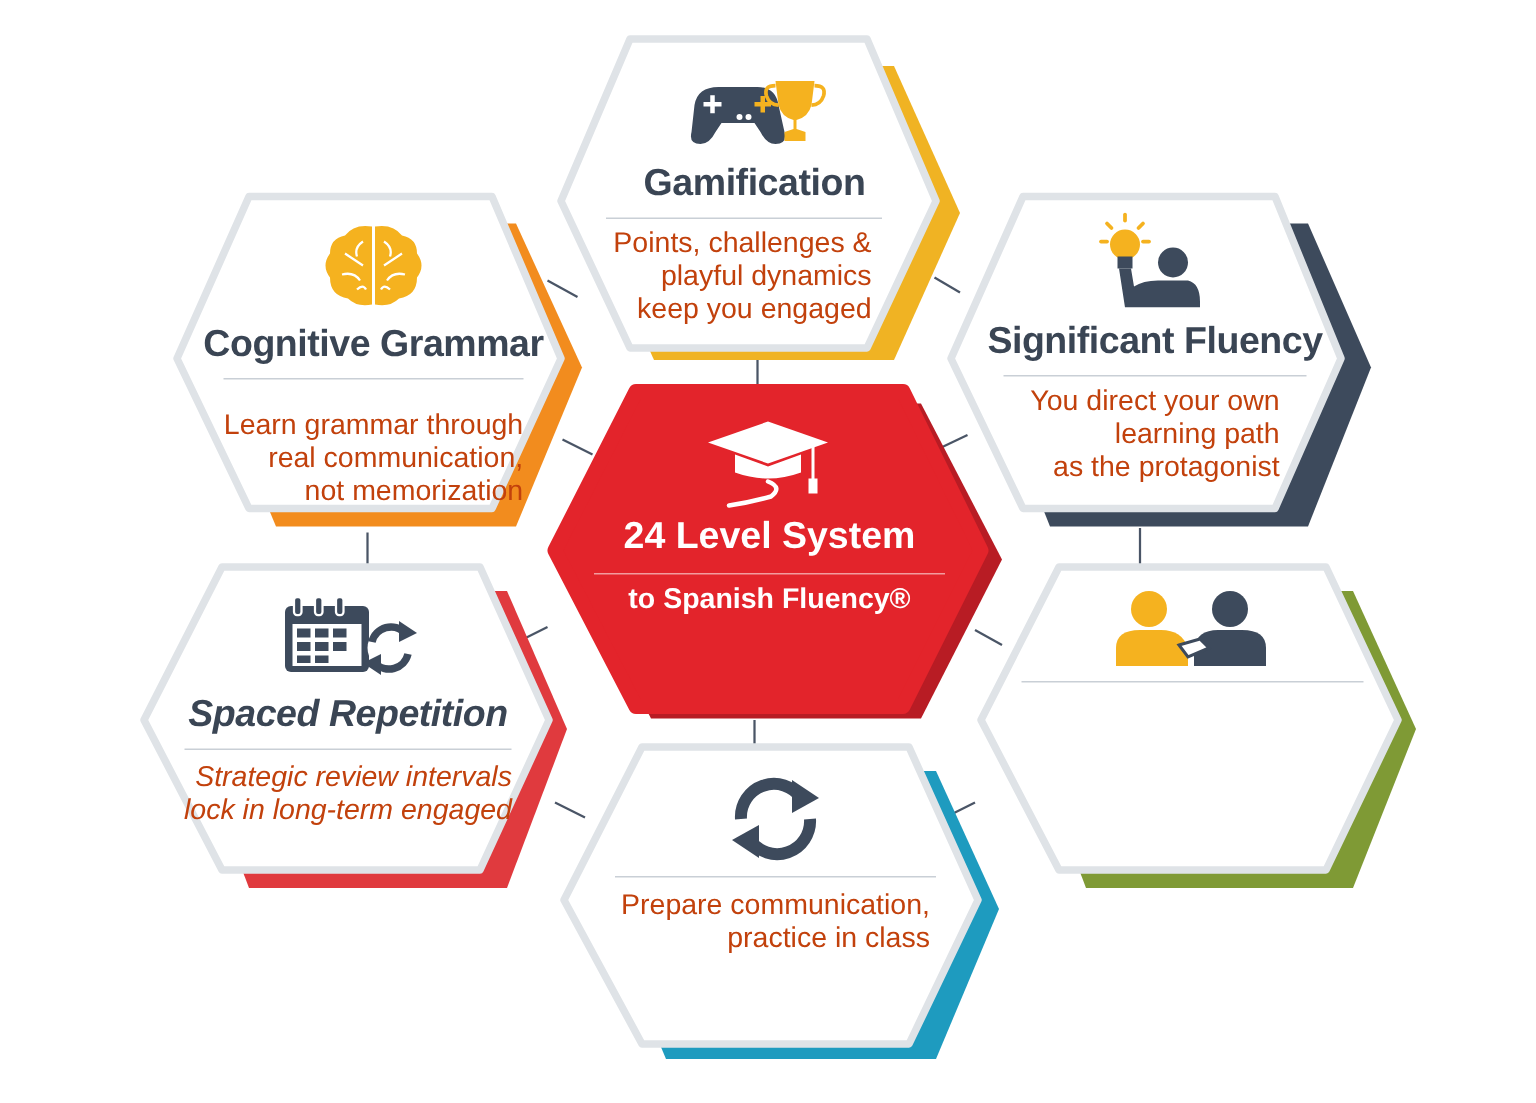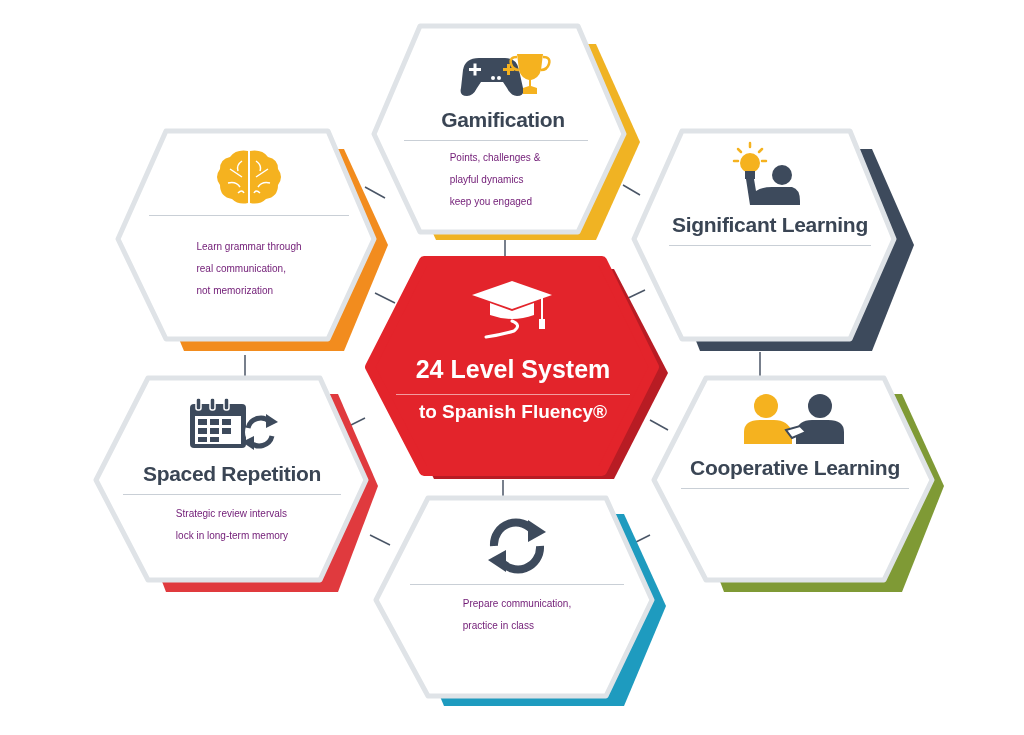--- a/index.html
+++ b/index.html
@@ -5,24 +5,24 @@
   html, body { margin:0; padding:0; background:#ffffff; }
   body { width:1024px; height:735px; position:relative; overflow:hidden;
          font-family:"Liberation Sans", "DejaVu Sans", sans-serif; }
   .stage { position:absolute; left:0; top:0; width:1024px; height:735px; }
   svg.lines { position:absolute; left:0; top:0; }
   .hex { position:absolute; }
   .hex svg.shape { position:absolute; left:0; top:0; overflow:visible; }
   .hex .content { position:absolute; left:0; top:0; width:100%; height:100%;
                   display:flex; flex-direction:column; align-items:center; }
   .icon { display:block; }
-  .title { color:#3a4554; font-weight:bold; font-size:21px; letter-spacing:-0.3px;
+  .title { color:#3a4554; font-weight:bold; font-size:25px; letter-spacing:-0.3px;
            white-space:nowrap; text-align:center; }
   .rule { height:1px; background:#c9cfd6; }
-  .desc { color:#701a75; font-size:10px; line-height:22px; text-align:left; white-space:pre-line; }
+  .desc { color:#c2410c; font-size:19px; line-height:22px; text-align:right; white-space:pre-line; }
   .center-title { color:#ffffff; font-weight:bold; font-size:25px; white-space:nowrap; text-align:center; }
   .center-sub { color:#ffffff; font-weight:bold; font-size:19px; white-space:nowrap; text-align:center; }
   .center-rule { height:1px; background:rgba(255,255,255,0.55); }
 </style>
 </head>
 <body>
 
 <div class="stage">
 
   <svg class="lines" width="1024" height="735">
@@ -75,20 +75,21 @@
     </svg>
     <div class="content">
       <svg class="icon" width="70" height="60" style="margin-top:20px;">
         <path d="M34,4 Q22,2 16,10 Q6,12 6,22 Q0,30 6,38 Q6,50 18,52 Q24,58 34,56 Z" fill="#f5b21f"></path>
         <path d="M36,4 Q48,2 54,10 Q64,12 64,22 Q70,30 64,38 Q64,50 52,52 Q46,58 36,56 Z" fill="#f5b21f"></path>
         <g stroke="#fff" stroke-width="1.5" fill="none">
           <path d="M28,14 Q22,18 24,24 M16,22 Q22,26 28,30 M14,36 Q22,34 26,40 M24,46 Q28,42 30,46"></path>
           <path d="M42,14 Q48,18 46,24 M54,22 Q48,26 42,30 M56,36 Q48,34 44,40 M46,46 Q42,42 40,46"></path>
         </g>
       </svg>
+      <div class="title" style="margin-top:8px;">Cognitive Grammar</div>
       <div class="rule" style="width:200px; margin-top:8px;"></div>
       <div class="desc" style="margin-top:20px;">Learn grammar through
 real communication,
 not memorization</div>
     </div>
   </div>
 
   <div class="hex" style="left:620px; top:127px; width:300px; height:232px;">
     <svg class="shape" width="300" height="232">
       <polygon points="80,22 252,22 294,118 252,224 80,224 38,118" fill="#3d4a5c"></polygon>
@@ -101,45 +102,48 @@
             <line x1="8" y1="10" x2="11" y2="13"></line>
             <line x1="32" y1="10" x2="29" y2="13"></line>
           <line x1="4" y1="22" x2="8" y2="22"></line>
             <line x1="32" y1="22" x2="36" y2="22"></line>
         </g>
         <circle cx="20" cy="24" r="10" fill="#f5b21f"></circle>
         <rect x="15" y="32" width="10" height="8" fill="#3d4a5c"></rect>
         <circle cx="52" cy="36" r="10" fill="#3d4a5c"></circle>
         <path d="M16,40 L24,40 L26,52 Q32,48 42,48 L62,48 Q70,50 70,62 L70,66 L20,66 Z" fill="#3d4a5c"></path>
       </svg>
-      <div class="title" style="margin-top:8px;">Significant Learning</div>
+      <div class="title" style="margin-top:8px;">Significant Fluency</div>
       <div class="rule" style="width:202px; margin-top:8px;"></div>
+      <div class="desc" style="margin-top:6px;">You direct your own
+learning path
+as the protagonist</div>
     </div>
   </div>
 
   <div class="hex" style="left:352px; top:255px; width:322px; height:235px;">
     <svg class="shape" width="322" height="235">
       <polygon points="82,14 262,14 316,118 262,224 82,224 28,118" fill="#b81c24"></polygon>
       <polygon points="72,6 250,6 302,112 250,216 72,216 18,112" fill="#e3242b" stroke="#e3242b" stroke-width="10" stroke-linejoin="round"></polygon>
     </svg>
     <div class="content">
       <svg class="icon" width="86" height="66" style="margin-top:22px;">
         <polygon points="42,4 82,18 42,32 2,18" fill="#ffffff"></polygon>
         <path d="M20,26 L20,38 Q42,46 64,38 L64,26 L42,34 Z" fill="#ffffff"></path>
         <line x1="72" y1="21" x2="72" y2="44" stroke="#fff" stroke-width="2"></line>
         <rect x="69" y="42" width="6" height="10" fill="#fff"></rect>
         <path d="M42,44 Q52,48 44,54 Q30,58 16,60" fill="none" stroke="#fff" stroke-width="3" stroke-linecap="round"></path>
       </svg>
-      <div class="center-title" style="margin-top:12px;">24 Level System</div>
+      <div class="center-title" style="">24 Level System</div>
       <div class="center-rule" style="width:234px; margin-top:10px;"></div>
       <div class="center-sub" style="margin-top:6px;text-align:right;">to Spanish Fluency®</div>
     </div>
   </div>
 
-  <div class="hex" style="left:82px; top:374px; width:300px; height:222px;">
+  <div class="hex" style="left:82px; top:374px; width:300px; height:222px;font-style:italic;">
     <svg class="shape" width="300" height="222">
       <polygon points="84,20 256,20 296,112 256,218 84,218 44,112" fill="#e03a3e"></polygon>
       <polygon points="66,4 238,4 284,106 238,206 66,206 14,106" fill="#ffffff" stroke="#dfe3e7" stroke-width="5" stroke-linejoin="round"></polygon>
     </svg>
     <div class="content">
       <svg class="icon" width="100" height="56" style="margin-top:20px; margin-left:8px;">
         <rect x="4" y="10" width="56" height="44" rx="4" fill="#3d4a5c"></rect>
         <rect x="10" y="4" width="5" height="12" rx="2" fill="#3d4a5c" stroke="#fff" stroke-width="1.5"></rect>
         <rect x="24" y="4" width="5" height="12" rx="2" fill="#3d4a5c" stroke="#fff" stroke-width="1.5"></rect>
         <rect x="38" y="4" width="5" height="12" rx="2" fill="#3d4a5c" stroke="#fff" stroke-width="1.5"></rect>
@@ -156,38 +160,37 @@
         </g>
         <circle cx="74" cy="38" r="15" fill="#fff"></circle>
         <path d="M62,34 A13,13 0 0 1 84,28" fill="none" stroke="#3d4a5c" stroke-width="5"></path>
         <polygon points="80,20 92,28 80,34" fill="#3d4a5c"></polygon>
         <path d="M86,42 A13,13 0 0 1 64,48" fill="none" stroke="#3d4a5c" stroke-width="5"></path>
         <polygon points="68,56 56,48 68,42" fill="#3d4a5c"></polygon>
       </svg>
       <div class="title" style="margin-top:12px;">Spaced Repetition</div>
       <div class="rule" style="width:218px; margin-top:8px;"></div>
       <div class="desc" style="margin-top:8px;">Strategic review intervals
-lock in long-term memory</div>
+lock in long-term engaged</div>
     </div>
   </div>
 
   <div class="hex" style="left:640px; top:374px; width:310px; height:222px;">
     <svg class="shape" width="310" height="222">
       <polygon points="84,20 262,20 304,112 262,218 84,218 44,112" fill="#7f9a35"></polygon>
       <polygon points="66,4 244,4 292,106 244,206 66,206 14,106" fill="#ffffff" stroke="#dfe3e7" stroke-width="5" stroke-linejoin="round"></polygon>
     </svg>
     <div class="content">
       <svg class="icon" width="110" height="54" style="margin-top:18px;">
         <circle cx="26" cy="14" r="12" fill="#f5b21f"></circle>
         <path d="M4,52 L4,40 Q4,28 20,28 L34,28 Q48,28 52,40 L52,52 Z" fill="#f5b21f"></path>
         <circle cx="80" cy="14" r="12" fill="#3d4a5c"></circle>
         <path d="M56,52 L56,40 Q58,28 72,28 L88,28 Q104,28 104,40 L104,52 Z" fill="#3d4a5c"></path>
         <path d="M46,38 L60,34 L66,40 L52,46 Z" fill="#fff" stroke="#3d4a5c" stroke-width="2"></path>
       </svg>
-      <div class="title" style="margin-top:10px;">Cooperative Learning</div>
       <div class="rule" style="width:228px; margin-top:8px;"></div>
     </div>
   </div>
 
   <div class="hex" style="left:362px; top:494px; width:310px; height:222px;">
     <svg class="shape" width="310" height="222">
       <polygon points="82,20 262,20 304,112 262,212 82,212 40,112" fill="#1e9bbf"></polygon>
       <polygon points="66,4 244,4 290,106 244,202 66,202 14,106" fill="#ffffff" stroke="#dfe3e7" stroke-width="5" stroke-linejoin="round"></polygon>
     </svg>
     <div class="content">

